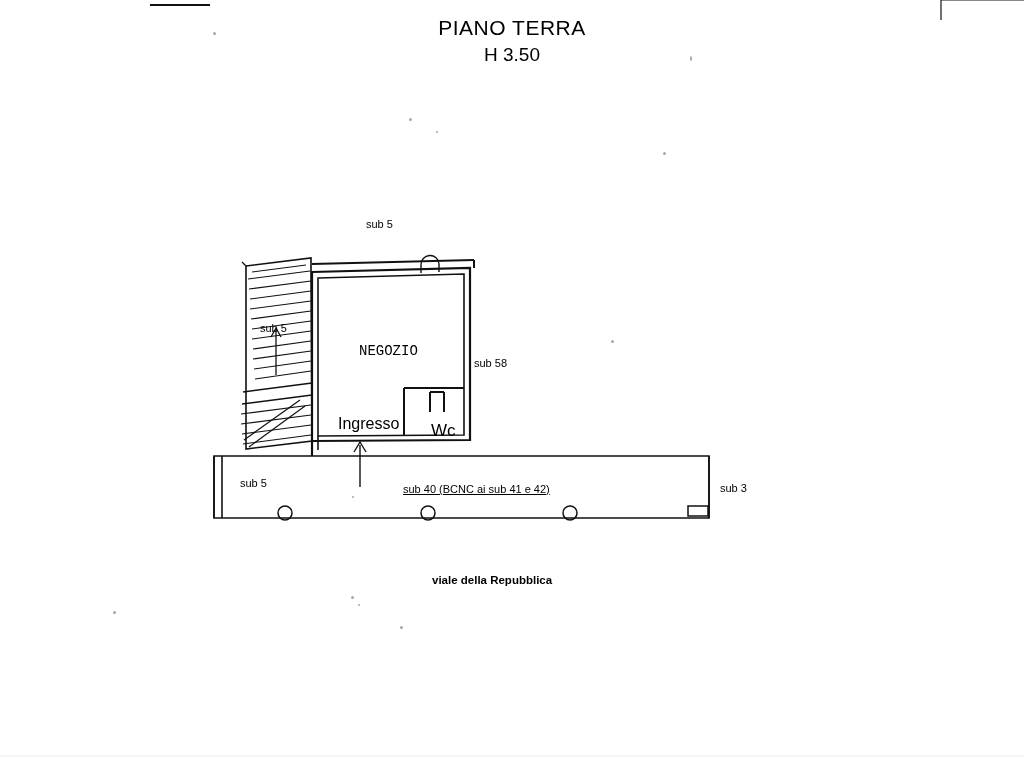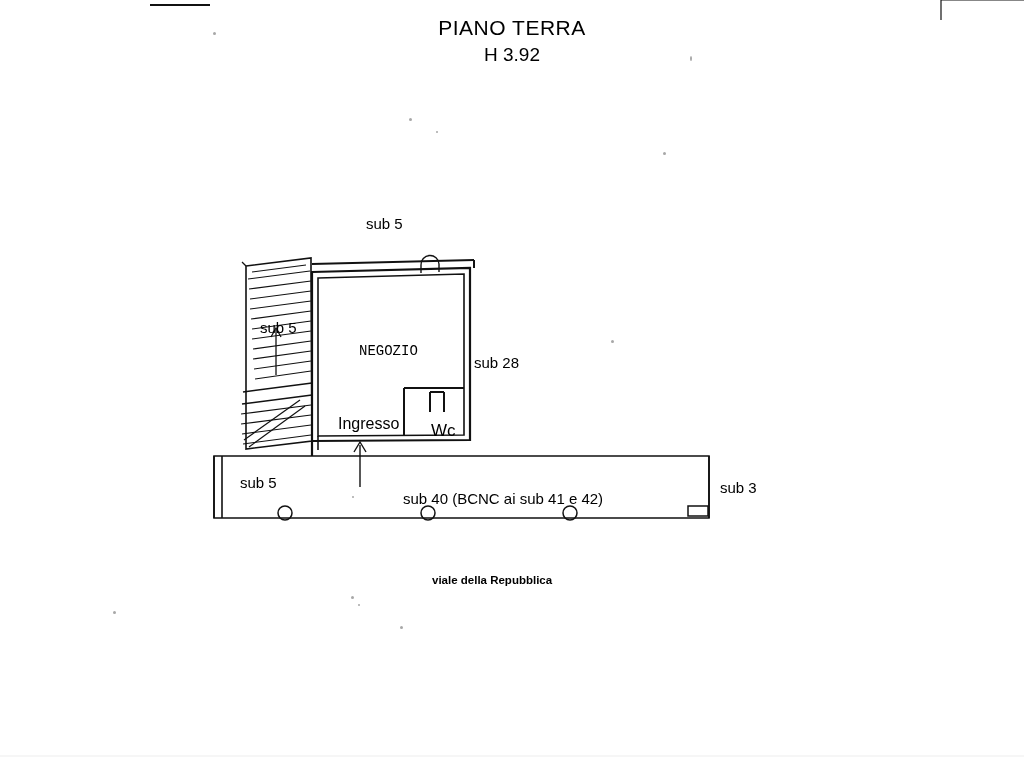--- a/index.html
+++ b/index.html
@@ -34,21 +34,21 @@
     font-size: 21px;
     letter-spacing: 0.5px;
     line-height: 28px;
   }
   .title-sub {
     font-size: 19px;
     line-height: 26px;
   }
   .lbl {
     position: absolute;
-    font-size: 15px;
+    font-size: 11px;
     white-space: nowrap;
     line-height: 12px;
   }
   .lbl-room {
     position: absolute;
     font-size: 14px;
     white-space: nowrap;
     line-height: 15px;
     font-family: Liberation Mono, monospace;
   }
@@ -76,21 +76,21 @@
     background: #111;
   }
 </style>
 </head>
 <body>
 
 <div id="plan-root">
 
   <div class="title-block">
     <div class="title-main">PIANO TERRA</div>
-    <div class="title-sub">H 3.92</div>
+    <div class="title-sub">H 3.50</div>
   </div>
 
   <svg class="drawing" viewBox="0 0 1024 768">
 
     <g stroke="#111" stroke-width="1.2" fill="none">
       <line x1="941" y1="0" x2="941" y2="20"></line>
       <line x1="941" y1="0" x2="1024" y2="0"></line>
       <line x1="0" y1="756" x2="1024" y2="756" stroke-width="0.8" stroke="#e8e8e8"></line>
     </g>
 
@@ -183,23 +183,23 @@
     </g>
 
     <g stroke="#111" stroke-width="1.6" fill="none">
       <line x1="709" y1="456" x2="709" y2="518"></line>
     </g>
   </svg>
 
   <div class="lbl" style="left:366px; top:218px;">sub 5</div>
   <div class="lbl" style="left:260px; top:322px;">sub 5</div>
   <div class="lbl" style="left:240px; top:477px;">sub 5</div>
-  <div class="lbl" style="left:474px; top:357px;">sub 28</div>
+  <div class="lbl" style="left:474px; top:357px;">sub 58</div>
   <div class="lbl" style="left:720px; top:482px;">sub 3</div>
-  <div class="lbl" style="left:403px; top:493px;">sub 40 (BCNC ai sub 41 e 42)</div>
+  <div class="lbl" style="left:403px; top:483px;text-decoration:underline;">sub 40 (BCNC ai sub 41 e 42)</div>
 
   <div class="lbl-room" style="left:359px; top:344px;">NEGOZIO</div>
   <div class="lbl" style="left:338px; top:418px; font-size:16px;">Ingresso</div>
   <div class="lbl" style="left:431px; top:425px; font-size:17px;">Wc</div>
 
   <div class="lbl-street" style="left:432px; top:574px;font-weight:bold;">viale della Repubblica</div>
 
   <div class="speck" style="left:213px; top:32px; width:3px; height:3px;"></div>
   <div class="speck" style="left:690px; top:56px; width:2px; height:5px;"></div>
   <div class="speck" style="left:409px; top:118px; width:3px; height:3px;"></div>

